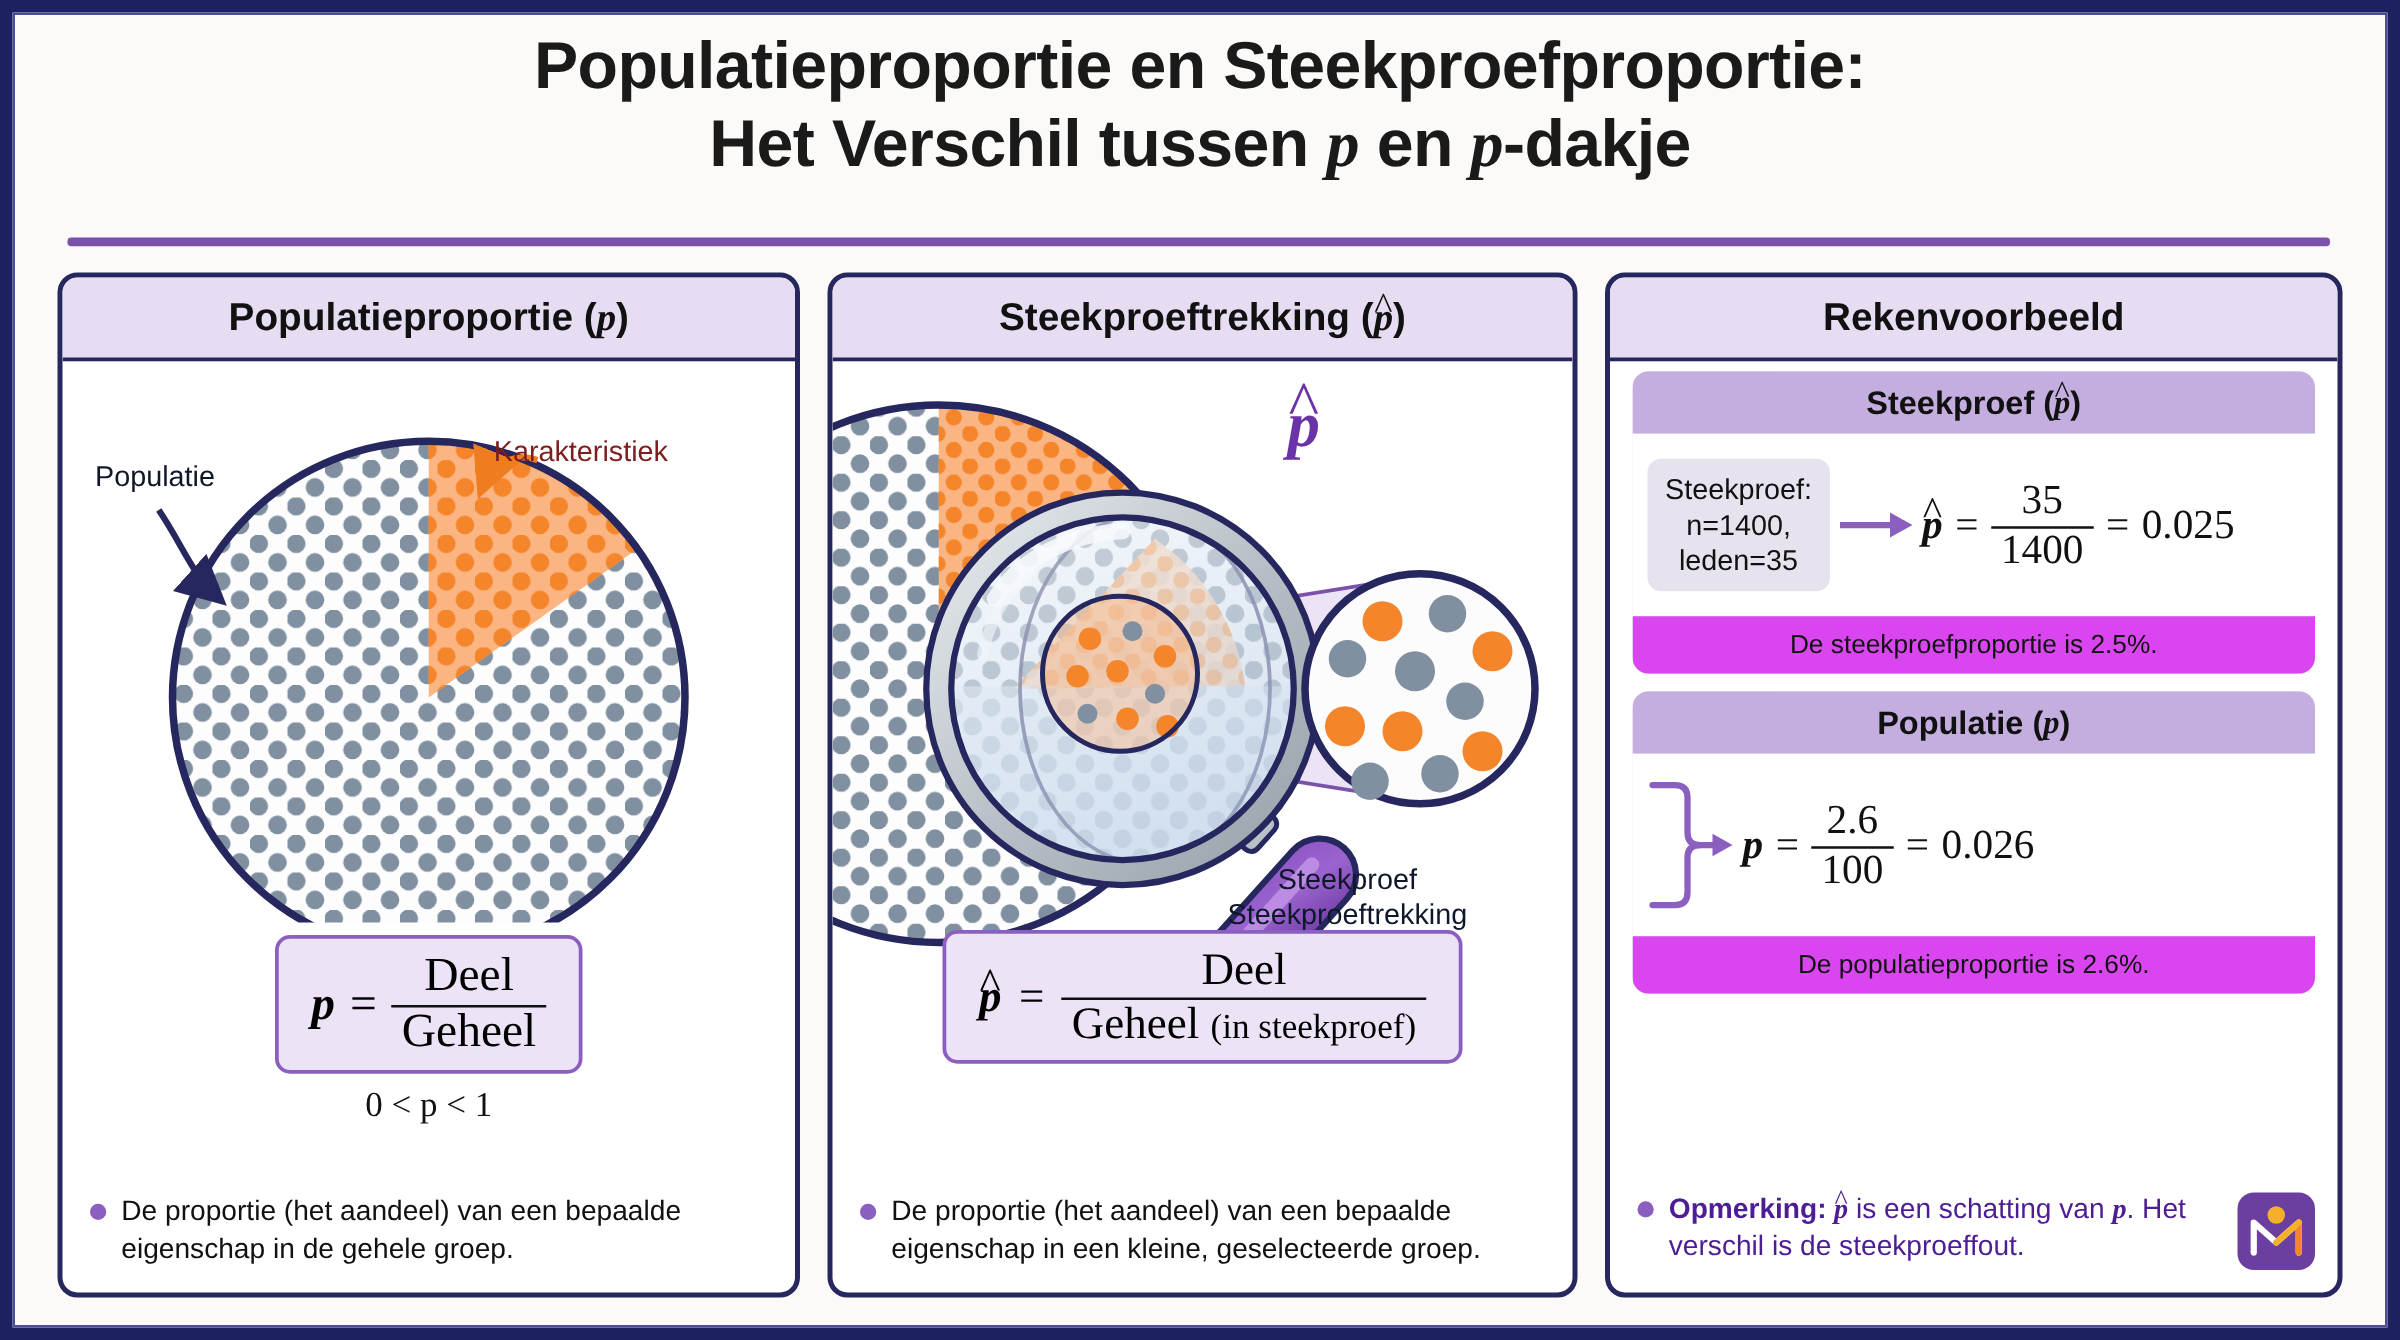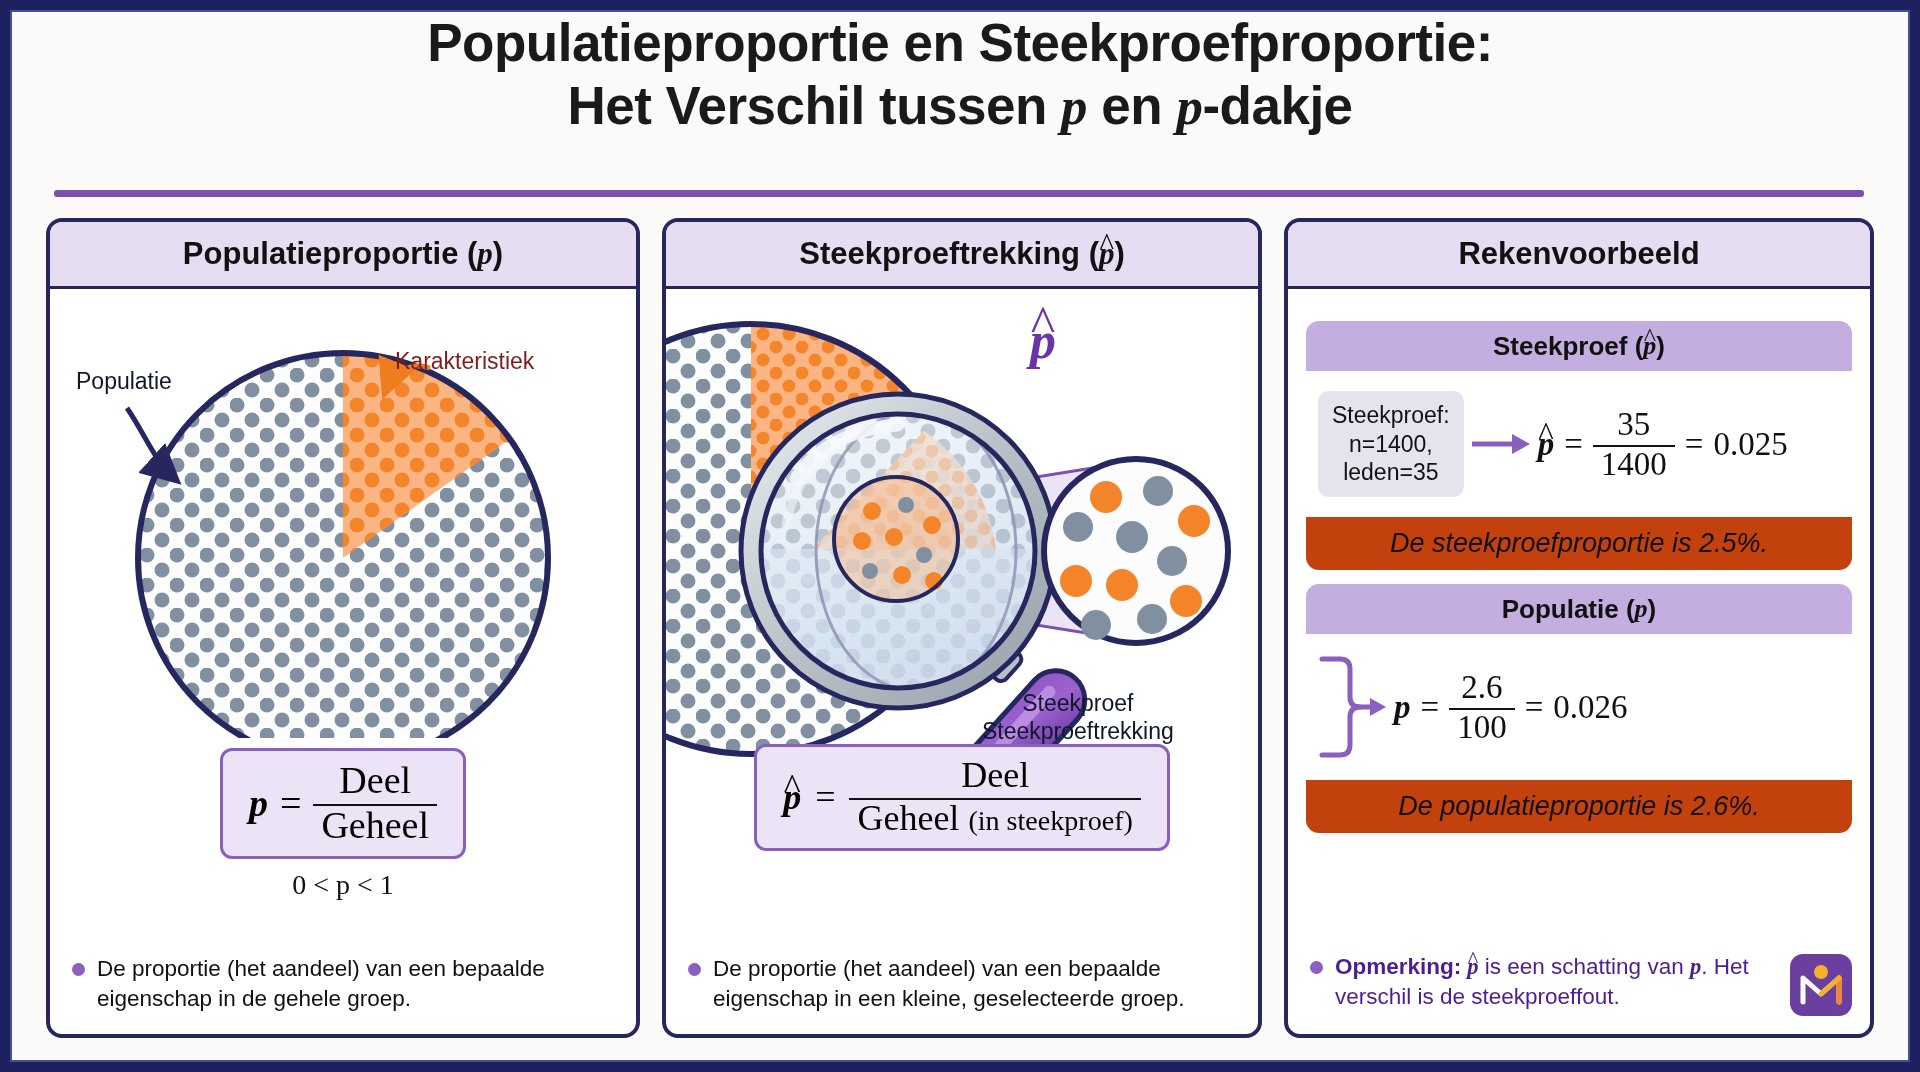--- a/index.html
+++ b/index.html
@@ -19,21 +19,21 @@
   
   .header{
     position:absolute;left:0;top:0;width:1896px;height:186px;
   }
   .title{
     text-align:center;
     font-weight:bold;
     color:#1a1a1a;
     letter-spacing:-.5px;
     line-height:1.08;
-    padding-top:2px;
+    padding-top:12px;
   }
   .title .l1{font-size:53px;display:block;}
   .title .l2{font-size:53px;display:block;margin-top:6px;}
   .ital{font-family:"Liberation Serif",serif;font-style:italic;font-weight:bold;}
   .hat-wrap{position:relative;display:inline-block;}
   .hat-wrap .hat{
     position:absolute;left:50%;transform:translateX(-50%);
     top:-.30em;font-style:normal;font-weight:normal;
   }
   .rule{
@@ -107,21 +107,21 @@
   .phat-big{
     position:absolute;left:364px;top:22px;
     font-family:"Liberation Serif",serif;font-style:italic;
     font-size:52px;color:#6b33a8;font-weight:bold;
   }
   .lbl.sample{left:316px;top:400px;text-align:center;line-height:1.22;font-size:23px;}
   .p2-formula{position:absolute;left:0;right:0;top:455px;text-align:center;}
   .p2-formula .fbox{font-size:36px;}
   .smallpar{font-size:.78em;}
   
-  .p3body{padding:32px 18px 0 18px;box-sizing:border-box;}
+  .p3body{padding:8px 18px 0 18px;box-sizing:border-box;}
   .subcard{
     border-radius:13px;overflow:hidden;
     background:#f0eaf8;
     margin-bottom:14px;
   }
   .subcard-head{
     background:#c4addf;height:50px;
     display:flex;align-items:center;justify-content:center;
     font-size:26px;font-weight:bold;color:#111;
   }
@@ -134,22 +134,22 @@
     background:#e6e3ee;border-radius:11px;
     padding:10px 14px;font-size:23px;color:#111;
     text-align:center;line-height:1.26;
   }
   .arrow-svg{flex:0 0 auto;}
   .calc{
     font-family:"Liberation Serif",serif;font-size:33px;color:#111;
     display:flex;align-items:center;gap:10px;white-space:nowrap;
   }
   .subcard-foot{
-    background:#c2410c;text-align:center;
-    font-size:27px;color:#111;padding:11px 8px;font-style:italic;
+    background:#d946ef;text-align:center;
+    font-size:21px;color:#111;padding:11px 8px;
   }
   .chipstack{display:flex;flex-direction:column;gap:12px;}
   .p3-bullet{
     position:absolute;left:22px;right:110px;bottom:22px;
     display:flex;gap:12px;align-items:flex-start;
     font-size:22.5px;color:#4c1d95;line-height:1.33;
   }
   .logo{
     position:absolute;right:18px;bottom:18px;
     width:62px;height:62px;border-radius:13px;

